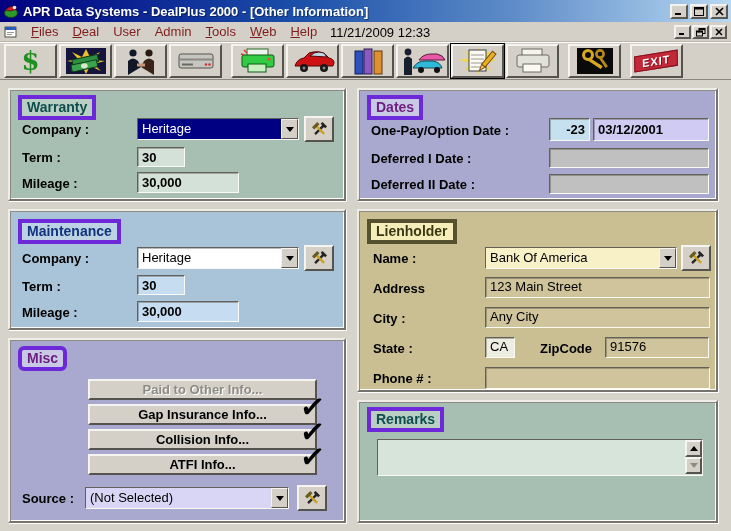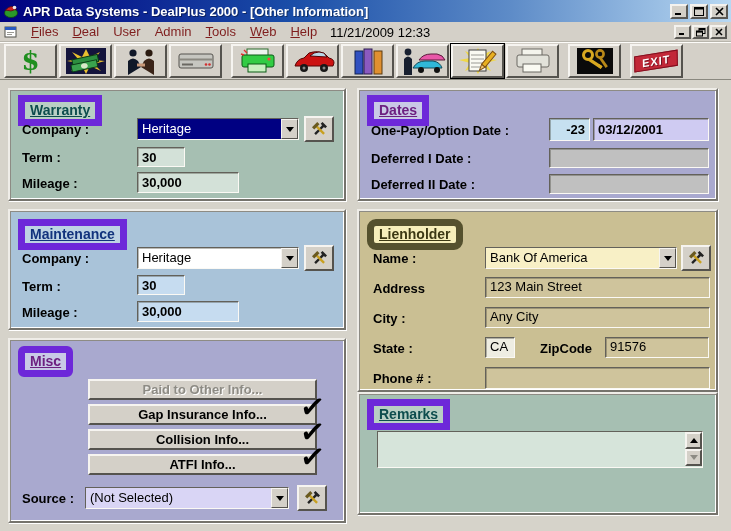--- a/index.html
+++ b/index.html
@@ -37,34 +37,34 @@
   .tbtn svg { display:block; }
   .dollar-glyph { font-family:"DejaVu Serif", serif; font-size:26px; font-weight:bold; color:#1f8f1f; line-height:1; }
   .exit-tag { display:inline-block; transform:rotate(-9deg) skewX(-8deg); background:#c22838; color:#fff;
     border:1px solid #7e0f1e; padding:1px 7px; font-size:11px; font-weight:bold; letter-spacing:1px;
     text-shadow:1px 1px 0 #701020; }
 
   
   .client { position:absolute; left:0; top:80px; width:731px; height:451px; background:#d6d3ca; }
   .panel { position:absolute; border:2px solid; border-color:#efede8 #75736c #75736c #efede8;
     box-shadow: inset 1px 1px 0 #8d8b84, inset -1px -1px 0 #ffffff, 1px 1px 0 #fff; }
-  .ptitle { position:absolute; border:7px solid #6d28d9; padding:0 5px 1px 5px; font-weight:bold; font-size:14px; white-space:nowrap;text-decoration:underline; }
+  .ptitle { position:absolute; border:4px solid #6d28d9; padding:0 5px 1px 5px; font-weight:bold; font-size:14px; white-space:nowrap; }
   .lbl { position:absolute; font-weight:bold; font-size:13px; color:#000; white-space:nowrap; }
 
   .p-warranty   { left:8px;  top:88px;  width:338px; height:113px; background:var(--warranty-bg,#a6bfb2); }
   .p-dates      { left:357px;top:88px;  width:361px; height:113px; background:var(--dates-bg,#a9a9cf); }
   .p-maint      { left:8px;  top:209px; width:338px; height:121px; background:var(--maintenance-bg,#a9c3d9); }
   .p-lien       { left:357px;top:209px; width:361px; height:183px; background:var(--lienholder-bg,#cabf93); }
   .p-misc       { left:8px;  top:338px; width:338px; height:185px; background:var(--misc-bg,#a9a9cf); }
-  .p-remarks    { left:357px;top:392px; width:361px; height:123px; background:var(--remarks-bg,#a6bfb2); }
+  .p-remarks    { left:357px;top:400px; width:361px; height:123px; background:var(--remarks-bg,#a6bfb2); }
 
   .t-warranty, .t-remarks { color:var(--teal-title,#0d4d4d); background:#b9cfc4; }
   .t-maint { color:var(--blue-title,#12337d); background:#bdd3e4; }
   .t-dates, .t-misc { color:var(--purple-title,#6d2080); background:#c9c9e6; }
-  .t-lien { color:var(--olive-title,#3c3813); background:#f6eeba; border-color:#55512e;border-radius:9px; }
+  .t-lien { color:var(--olive-title,#3c3813); background:#f6eeba; border-color:#55512e; }
 
   
   .field, .fieldbox { position:absolute; border:1px solid; border-color:#63615a #fbf9f4 #fbf9f4 #63615a;
     box-shadow: inset 1px 1px 0 rgba(60,60,50,.35); font-family:"Liberation Sans",sans-serif;
     font-size:13px; color:#000; padding:1px 4px; outline:none; }
   .bold { font-weight:bold; }
   .f-green { background:var(--green-field,#d3e1d8); }
   .f-blue  { background:var(--blue-field,#c6dcf0); }
   .f-cyan  { background:var(--cyan-field,#c6e0f0); text-align:right; }
   .f-lav   { background:var(--lavender-field,#cfcbf2); }

